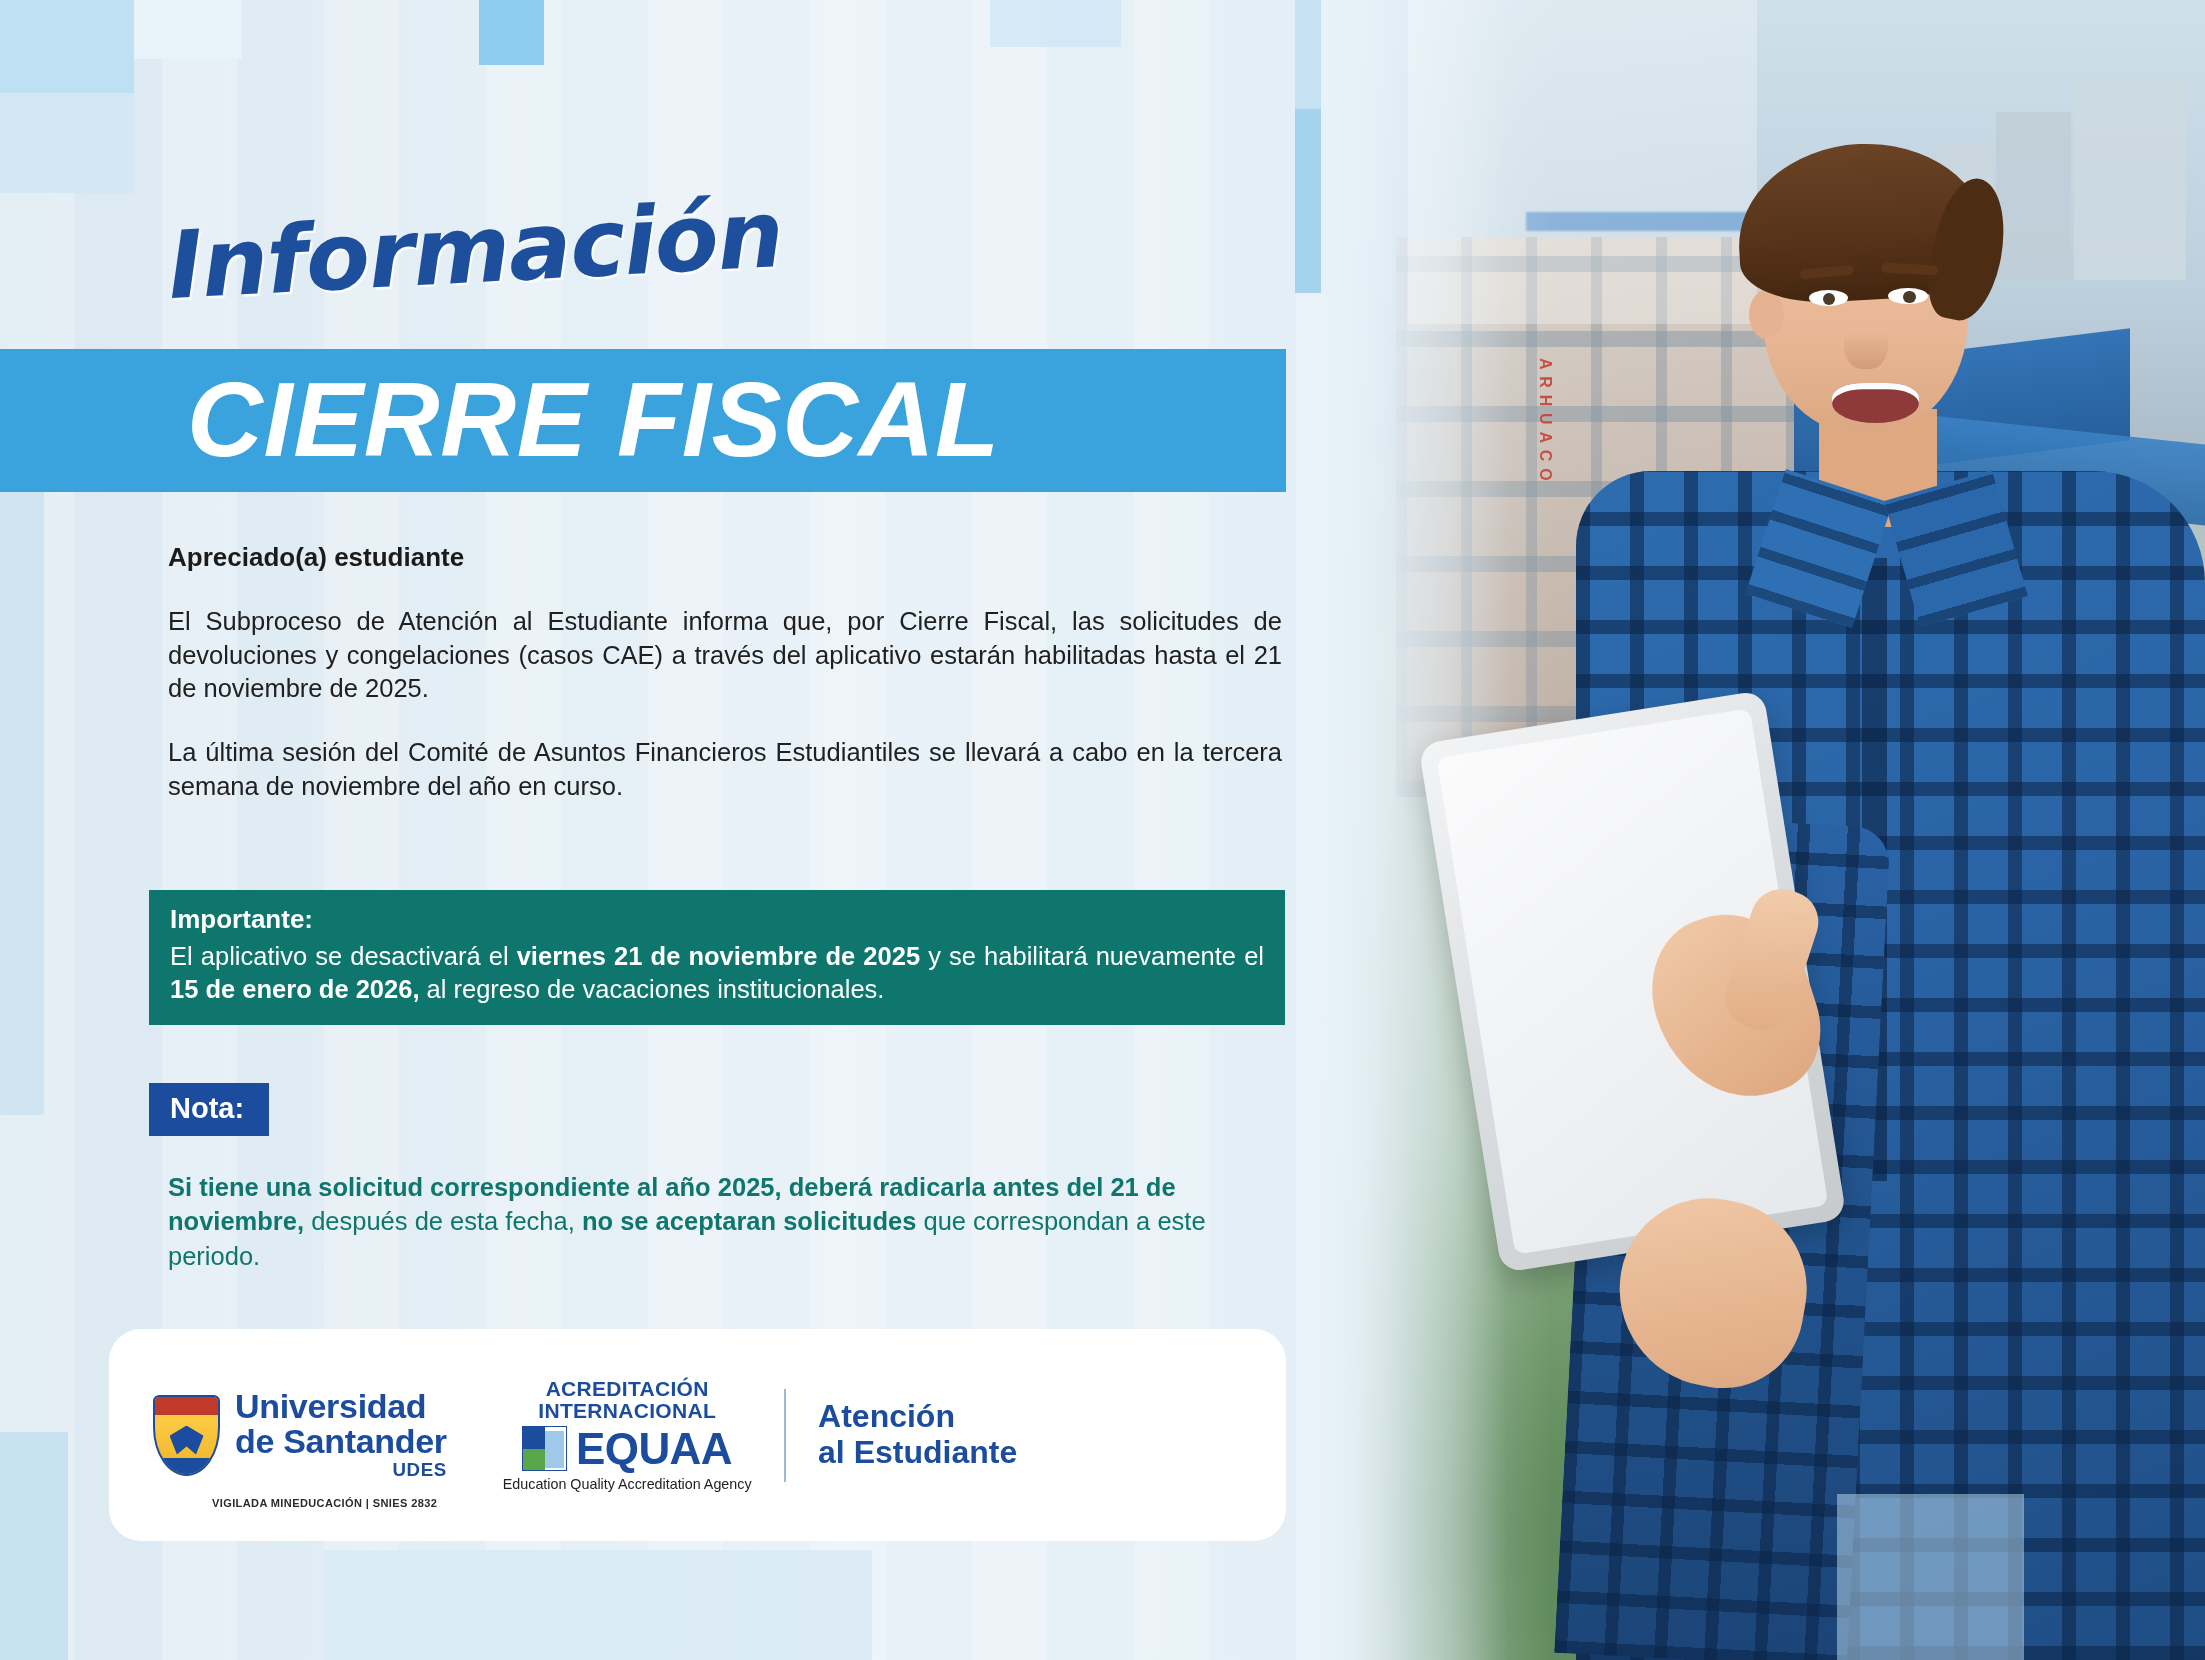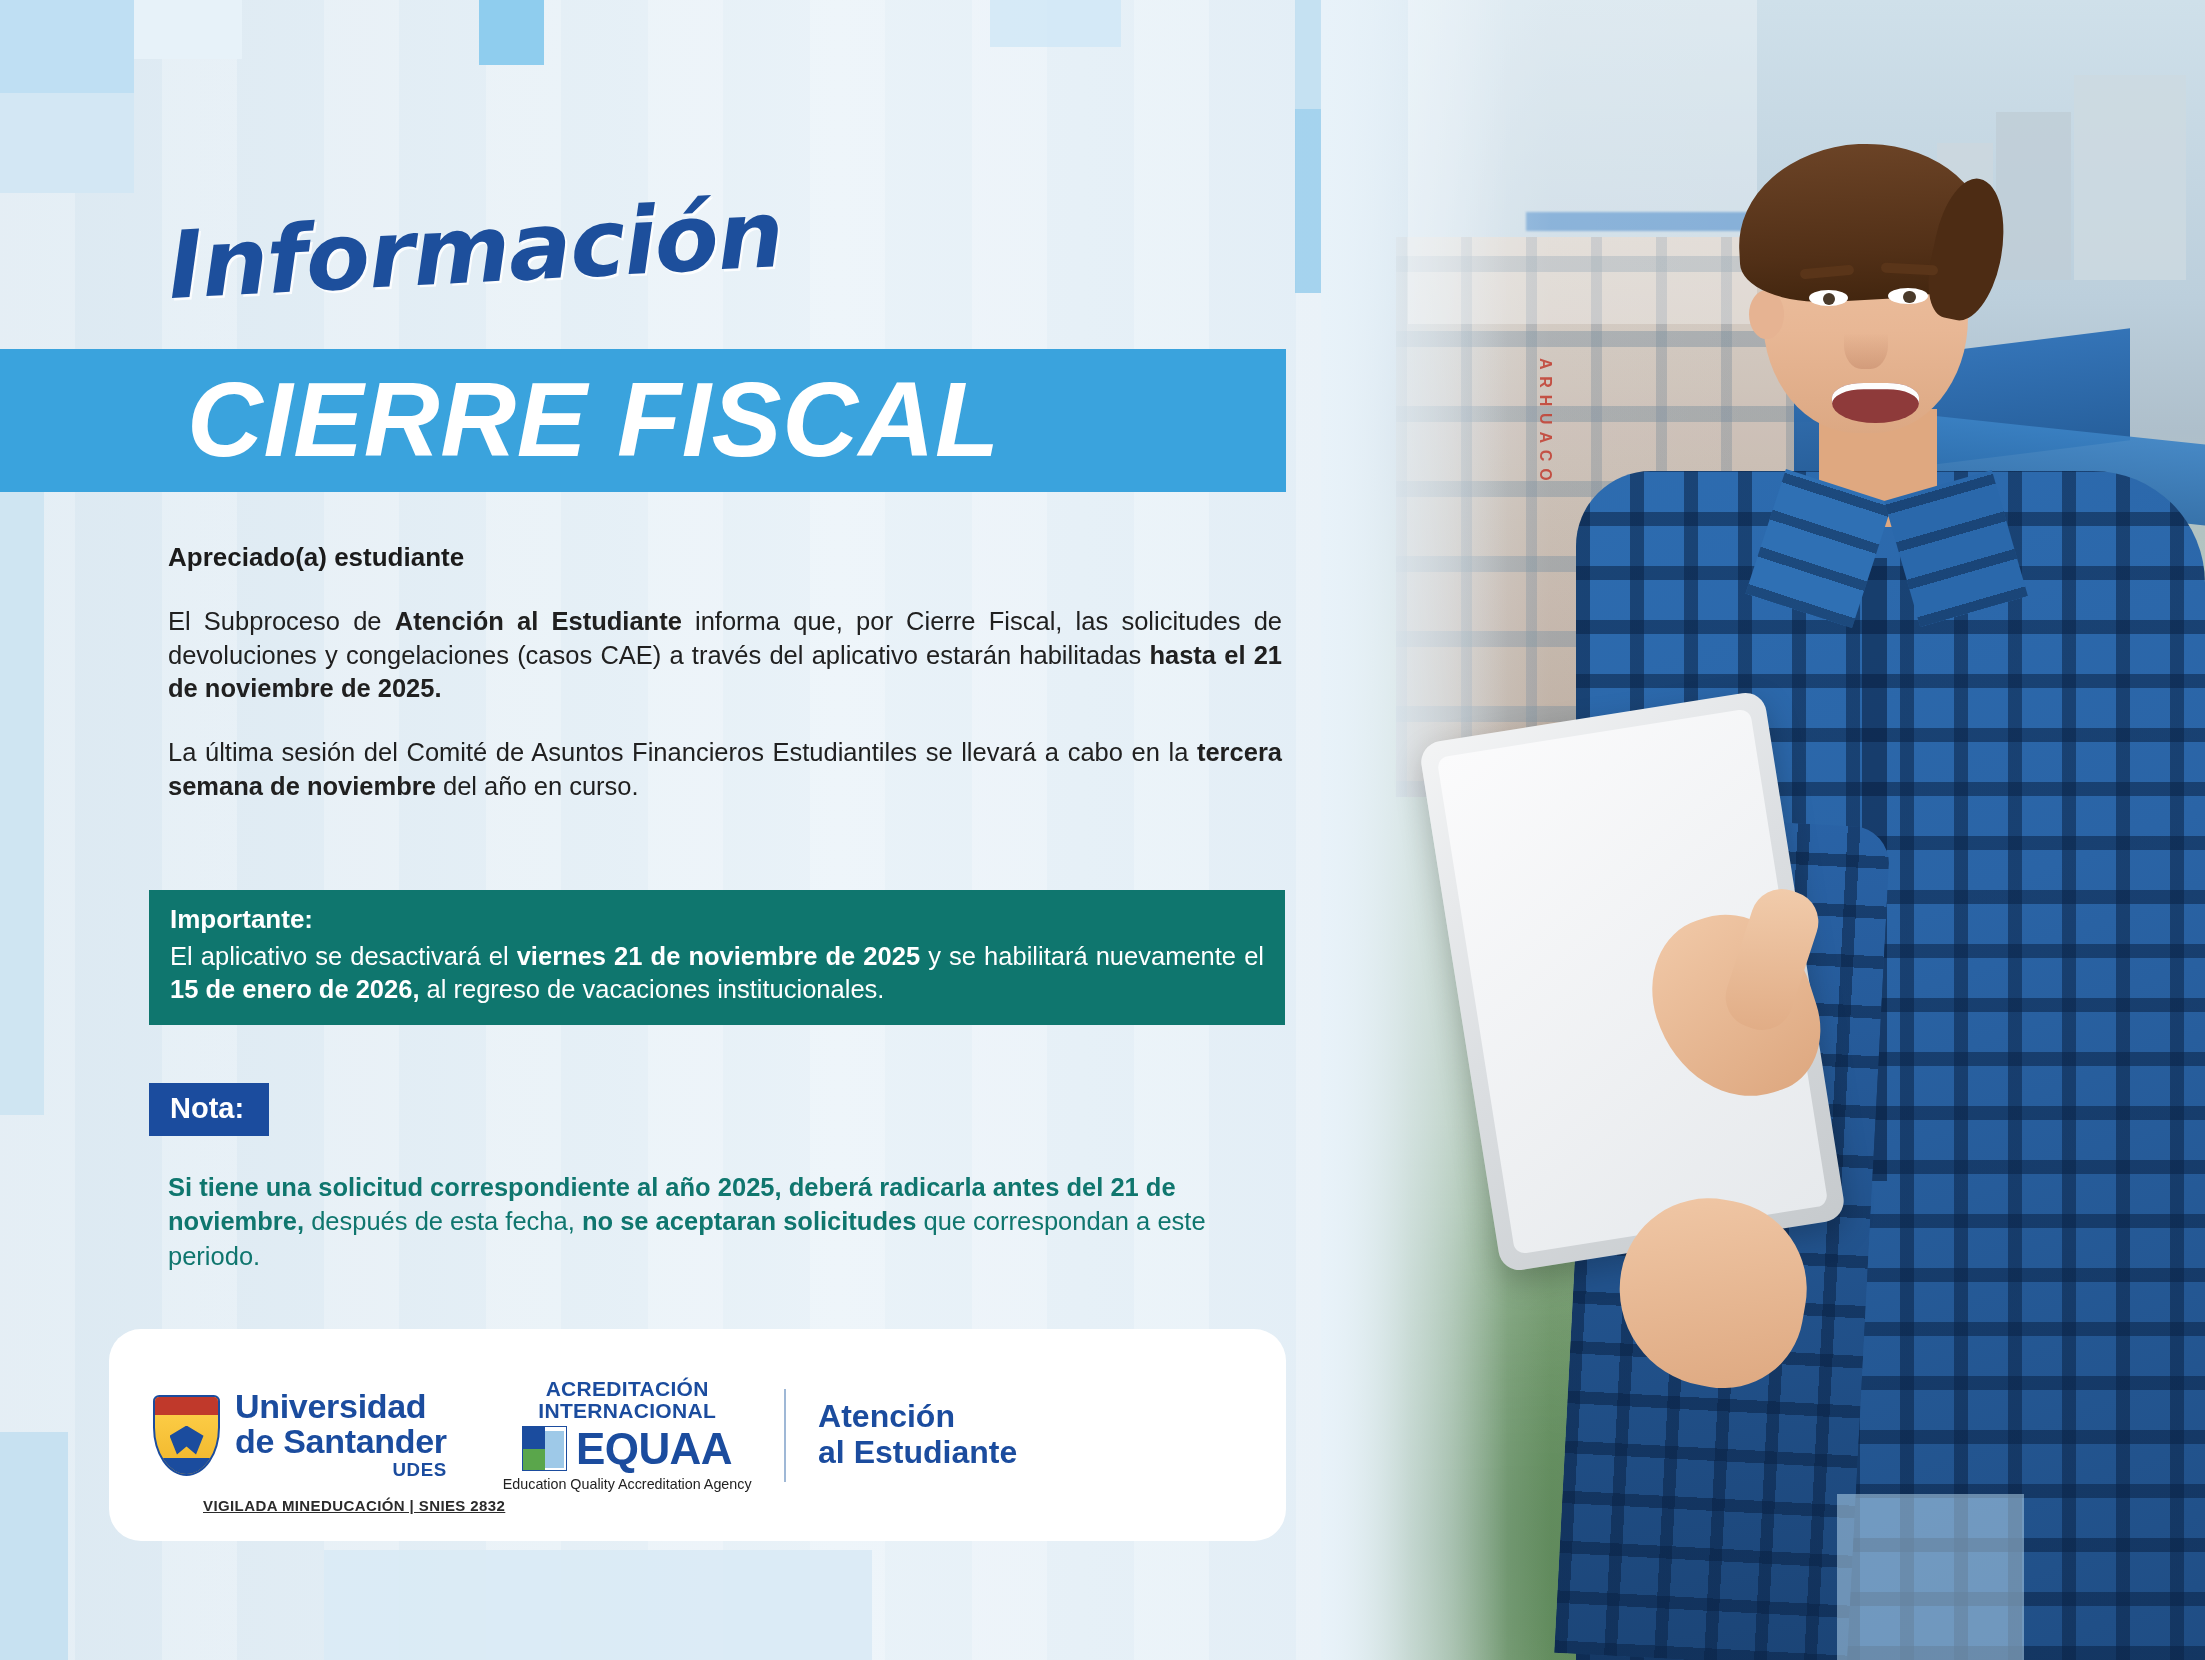--- a/index.html
+++ b/index.html
@@ -274,21 +274,21 @@
   }
 
   .body-text { position: absolute; left: 168px; top: 542px; width: 1114px; }
   .greet {
     font-size: 26px; font-weight: 700; color: #1b1b1b; margin-bottom: 32px;
   }
   .para {
     font-size: 25.5px; line-height: 1.32; color: #202020; text-align: justify;
     margin-bottom: 30px;
   }
-  .para b { font-weight: 700; }
+  .para b { font-weight: 400; }
 
   .important-box {
     position: absolute; left: 149px; top: 890px; width: 1136px;
     background: #0f766e; color: #fff;
     padding: 13.7px 21px 18.7px 21px;
   }
   .important-box .hdr { font-size: 26px; font-weight: 700; margin-bottom: 5px; }
   .important-box .txt { font-size: 25.5px; line-height: 1.3; text-align: justify; }
   .important-box .txt b { font-weight: 700; }
 
@@ -323,22 +323,22 @@
     position:absolute; left:50%; top:29px; transform:translateX(-50%);
     width:34px; height:29px; background:#1b4c9e;
     clip-path: polygon(50% 0%, 100% 35%, 78% 100%, 50% 72%, 22% 100%, 0% 35%);
   }
   .shield .bar-blue { position:absolute; bottom:0; left:0; right:0; height:16px; background:#1b4c9e;}
   .udes-txt {  }
   .udes-txt .l1 { font-size: 34px; font-weight: 700; color:#1b4c9e; line-height: 1.02; letter-spacing:-0.3px;}
   .udes-txt .l2 { font-size: 34px; font-weight: 700; color:#1b4c9e; line-height: 1.02; letter-spacing:-0.3px;}
   .udes-txt .l3 { font-size: 18.7px; font-weight: 700; color:#1b4c9e; text-align: right; letter-spacing: 0.6px;}
   .vigilada {
-    position: absolute; left: 203px; top: 1497px;
-    font-size: 15px; font-weight: 700; color: #2b2b2b; letter-spacing: 0.4px; text-decoration: underline;
+    position: absolute; left: 212px; top: 1497px;
+    font-size: 11px; font-weight: 700; color: #2b2b2b; letter-spacing: 0.4px;
   }
   .equaa { margin-left: 56px; text-align: center; }
   .equaa .acc1 { font-size: 21px; font-weight: 700; color:#1b4c9e; line-height:1.05; letter-spacing:0.3px;}
   .equaa .acc2 { font-size: 21px; font-weight: 700; color:#1b4c9e; line-height:1.05; letter-spacing:0.3px; margin-bottom: 2px;}
   .equaa-row { display:flex; align-items:center; justify-content:center; gap:8.7px; }
   .equaa-mark {
     width: 45px; height: 45px; position: relative; background:#fff;
     border: 1.9px solid #1b4c9e;
   }
   .equaa-mark::before {

